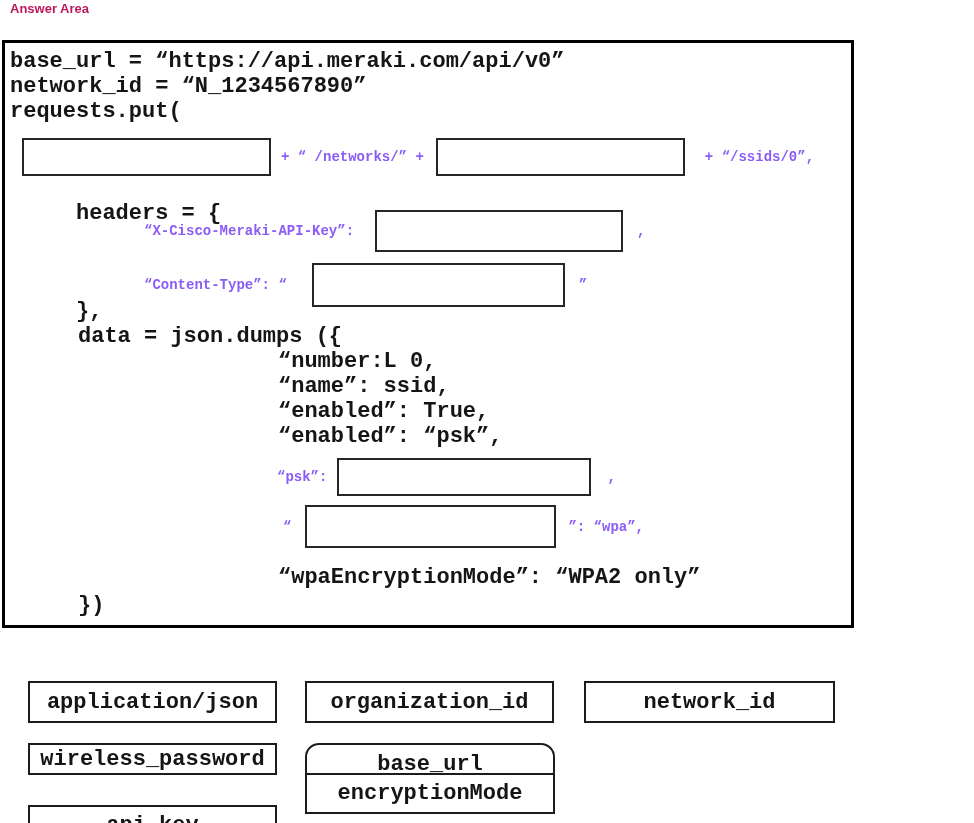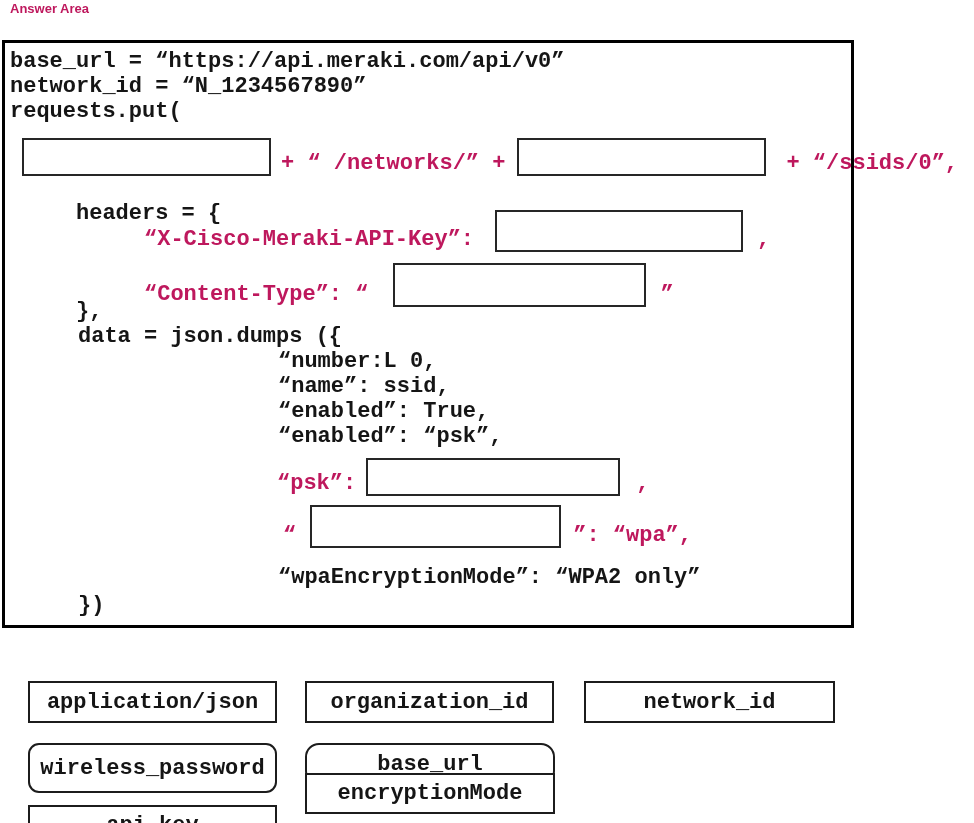--- a/index.html
+++ b/index.html
@@ -16,22 +16,22 @@
   .code-panel{
     position:absolute;left:2px;top:40px;width:852px;height:588px;
     border:3px solid #000;box-sizing:border-box;background:#fff;
   }
   .cl{
     position:absolute;white-space:pre;
     font-size:22px;font-weight:bold;line-height:25px;color:#151515;
     letter-spacing:0;
   }
   .row{
-    position:absolute;display:flex;align-items:flex-end;white-space:pre;
-    font-size:22px;font-weight:bold;color:#be185d;
+    position:absolute;display:flex;align-items:center;white-space:pre;
+    font-size:14px;font-weight:bold;color:#8b5cf6;
   }
   .blank{
     background:#fff;border:2px solid #262626;box-sizing:border-box;
     flex:0 0 auto;
   }
   .token{
     position:absolute;display:flex;align-items:center;justify-content:center;
     border:2px solid #1c1c1c;box-sizing:border-box;background:#fff;
     font-size:22px;font-weight:bold;color:#151515;white-space:pre;margin-top:24px;
   }
@@ -90,17 +90,17 @@
 
   <div class="cl" style="left:273px;top:522px;">“wpaEncryptionMode”: “WPA2 only”</div>
   <div class="cl" style="left:73px;top:550px;">})</div>
 
 </div>
 
 <div class="token" style="left:28px;top:657px;width:249px;height:42px;">application/json</div>
 <div class="token" style="left:305px;top:657px;width:249px;height:42px;">organization_id</div>
 <div class="token" style="left:584px;top:657px;width:251px;height:42px;">network_id</div>
 
-<div class="token" style="left:28px;top:719px;width:249px;height:50px;border-radius:11px;">wireless_password</div>
+<div class="token" style="left:28px;top:719px;width:249px;height:32px;">wireless_password</div>
 <div class="token" style="left:305px;top:719px;width:250px;height:42px;border-radius:14px;">base_url</div>
 
 <div class="token" style="left:28px;top:781px;width:249px;height:41px;">api_key</div>
 <div class="token" style="left:305px;top:749px;width:250px;height:41px;">encryptionMode</div>
 
 </body></html>

